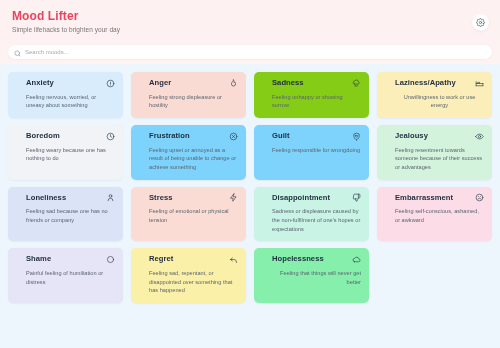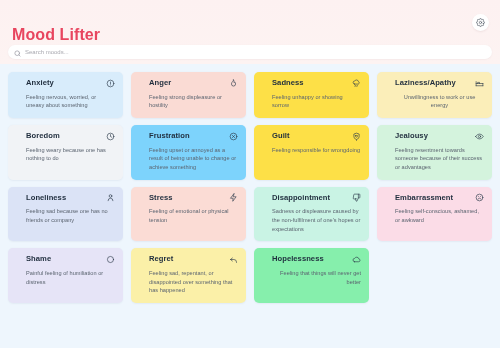--- a/index.html
+++ b/index.html
@@ -18,26 +18,25 @@
 
   
   .app-header {
     position: relative;
     background: linear-gradient(180deg, #fdf1f1 0%, #fdf3f2 100%);
     padding: 9px 12px 0 12px;
     height: 64px;
   }
 
   .brand-title {
-    font-size: 16px;
+    font-size: 12px;
     font-weight: bold;
     color: #e8455f;
     letter-spacing: 0.1px;
     line-height: 1.2;
-    margin-top: 16px;
   }
 
   .brand-subtitle {
     font-size: 6.5px;
     color: #7e7277;
     margin-top: 3px;
     letter-spacing: 0.05px;
   }
 
   .settings-button {
@@ -177,21 +176,21 @@
       <div class="mood-card-head">
         <div class="mood-name">Anger</div>
         <span class="mood-icon">
           <svg viewBox="0 0 24 24" fill="none" stroke="#2c3a4a" stroke-width="1.7" stroke-linecap="round" stroke-linejoin="round">
             <path d="M12 2.5c2.5 3.5.5 5 1.8 7 .9-.6 1.3-1.8 1.3-1.8 2 2.2 2.4 4 2.4 5.6a5.5 5.5 0 1 1-11 0c0-3 2.1-5.3 3.4-7C11.3 5 12 3.6 12 2.5z"></path>
           </svg>
         </span>
       </div>
       <div class="mood-desc">Feeling strong displeasure or hostility</div>
     </div>
-    <div class="mood-card" style="background: #fde047;">
+    <div class="mood-card" style="background: #84cc16;">
       <div class="mood-card-head">
         <div class="mood-name">Sadness</div>
         <span class="mood-icon">
           <svg viewBox="0 0 24 24" fill="none" stroke="#2c3a4a" stroke-width="1.7" stroke-linecap="round" stroke-linejoin="round">
             <path d="M6.5 13.5a4 4 0 0 1 .6-7.96 5.2 5.2 0 0 1 9.8 1.1A3.7 3.7 0 0 1 17 13.5H6.5z"></path>
             <line x1="9" y1="17" x2="8" y2="20"></line>
             <line x1="14" y1="17" x2="13" y2="20"></line>
           </svg>
         </span>
       </div>
@@ -230,21 +229,21 @@
         <span class="mood-icon">
           <svg viewBox="0 0 24 24" fill="none" stroke="#2c3a4a" stroke-width="1.7" stroke-linecap="round" stroke-linejoin="round">
             <circle cx="12" cy="12" r="9"></circle>
             <line x1="15" y1="9" x2="9" y2="15"></line>
             <line x1="9" y1="9" x2="15" y2="15"></line>
           </svg>
         </span>
       </div>
       <div class="mood-desc">Feeling upset or annoyed as a result of being unable to change or achieve something</div>
     </div>
-    <div class="mood-card" style="background: #fde047;">
+    <div class="mood-card" style="background: #7dd3fc;">
       <div class="mood-card-head">
         <div class="mood-name">Guilt</div>
         <span class="mood-icon">
           <svg viewBox="0 0 24 24" fill="none" stroke="#2c3a4a" stroke-width="1.7" stroke-linecap="round" stroke-linejoin="round">
             <path d="M12 21s7-3.5 7-9V5.5L12 3 5 5.5V12c0 5.5 7 9 7 9z"></path>
             <path d="M9.4 9.6a1.7 1.7 0 0 1 2.6-.3 1.7 1.7 0 0 1 2.6.3c.5.8.2 1.8-.5 2.5L12 14.3l-2.1-2.2c-.7-.7-1-1.7-.5-2.5z"></path>
           </svg>
         </span>
       </div>
       <div class="mood-desc">Feeling responsible for wrongdoing</div>

